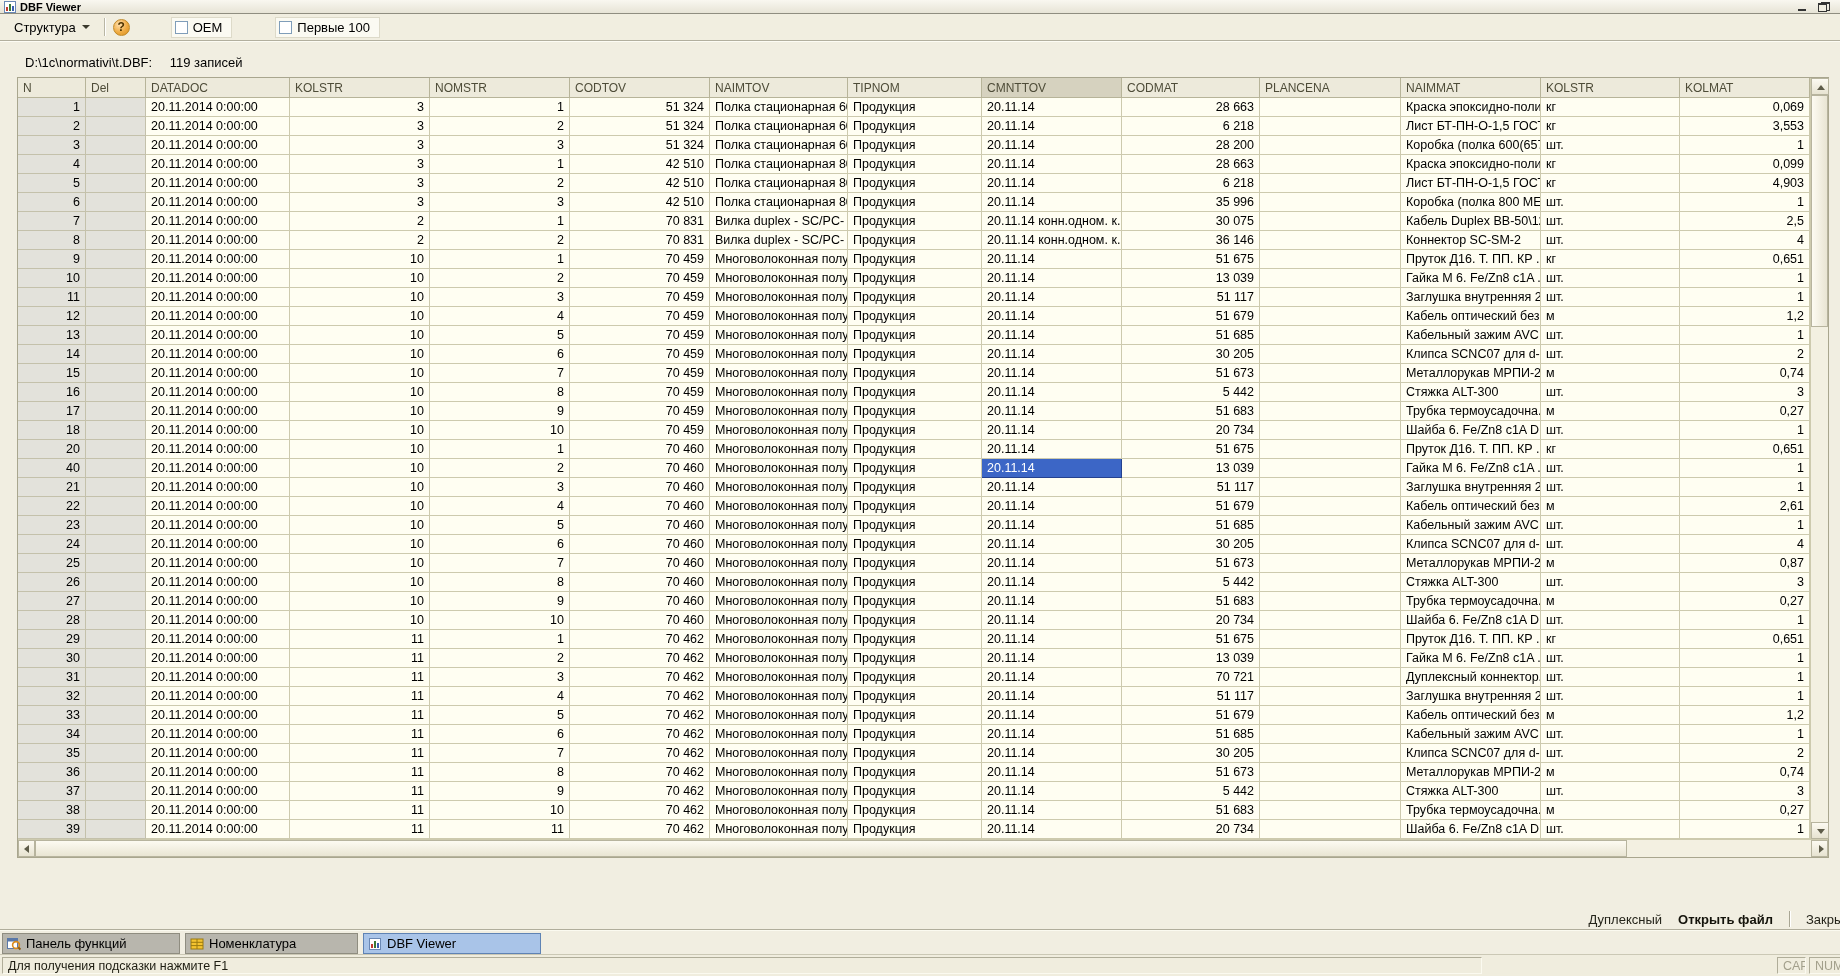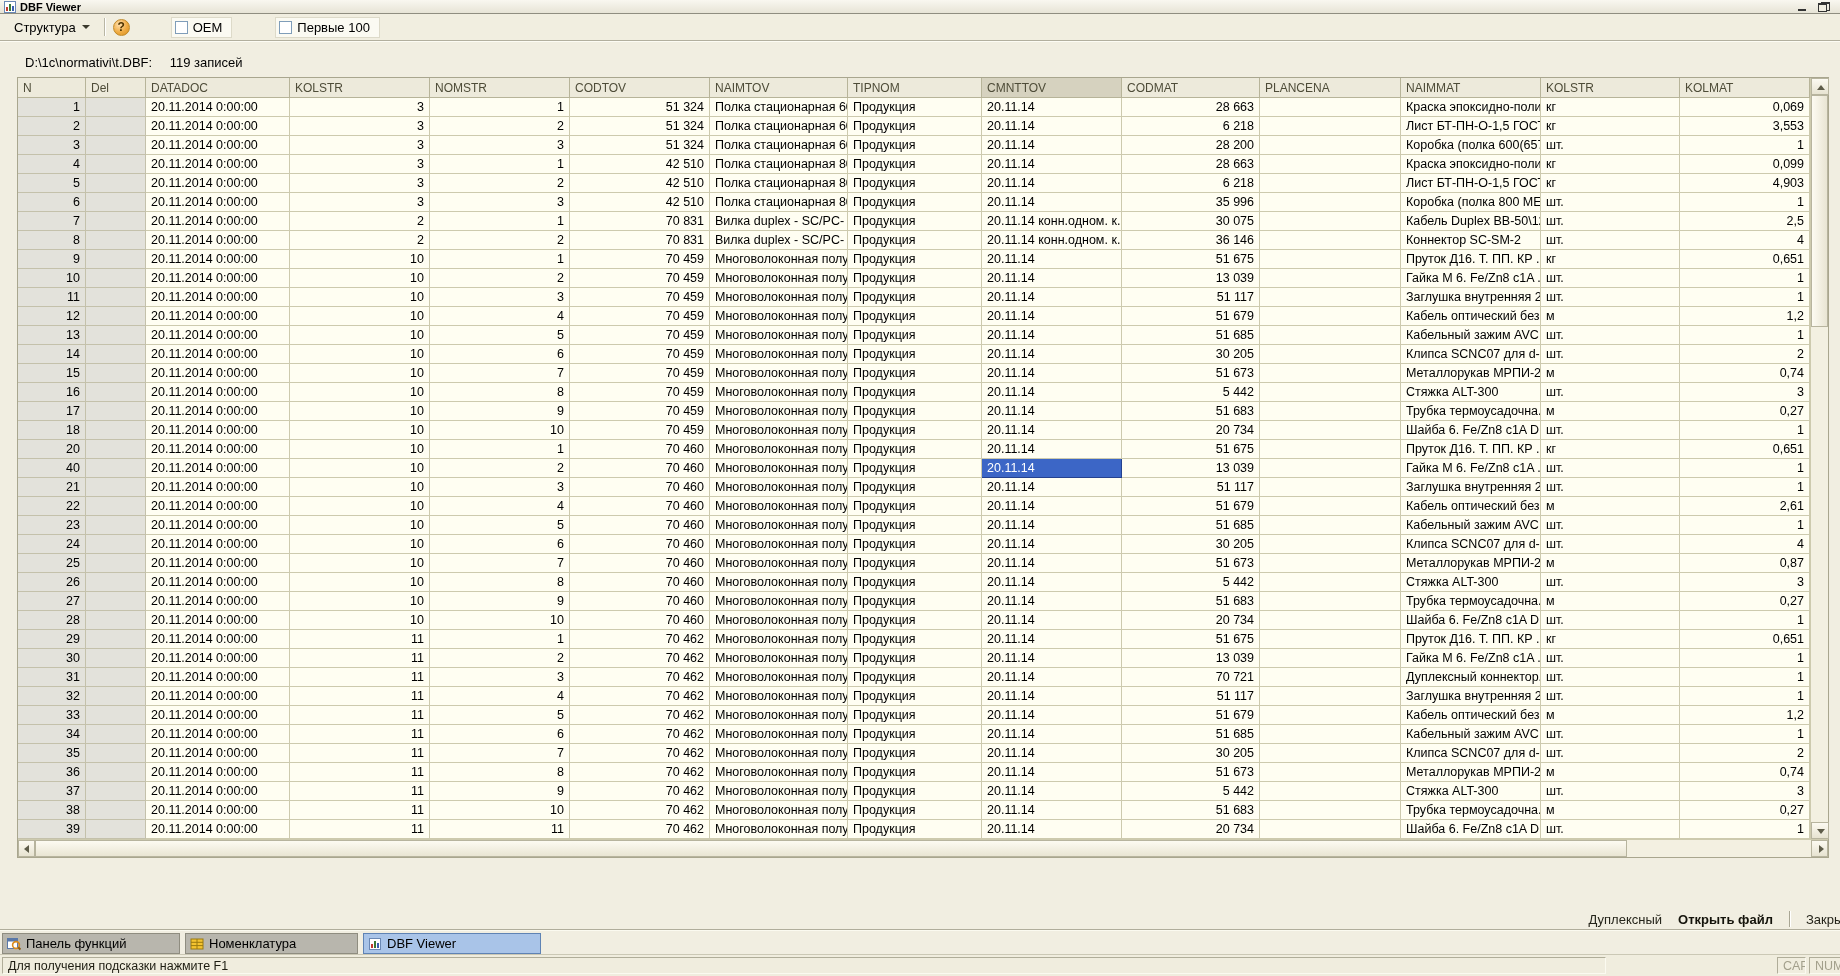--- a/index.html
+++ b/index.html
@@ -98,21 +98,21 @@
     padding:0 8px 0 4px;margin-right:5px;font-size:13px;
     background:#b8b6ad;border:1px solid #8f8d80;
   }
   .tab.active{background:#a9c4e8;border-color:#5f83b4;}
   .tab-w1{width:178px;}
   .tab-w2{width:173px;}
   .tab-w3{width:178px;}
   
   .statusbar{position:absolute;left:0;top:954px;width:100%;height:22px;background:#f0edde;border-top:1px solid #cbc8b5;box-sizing:border-box;}
   .spanel{position:absolute;top:2px;height:17px;box-sizing:border-box;border:1px solid;border-color:#b0ad99 #fbfaf0 #fbfaf0 #b0ad99;font-size:12.5px;padding:1px 5px 0;overflow:hidden;white-space:nowrap;}
-  .s-hint{left:2px;width:1604px;color:#1e1d12;}
+  .s-hint{left:2px;width:1480px;color:#1e1d12;}
   .s-cap{left:1777px;width:29px;color:#a29f8b;text-align:center;}
   .s-num{left:1809px;width:36px;color:#a29f8b;text-align:center;}
   
   .icn{display:inline-block;vertical-align:middle;}
 </style>
 </head>
 <body>
 
 <div class="titlebar">
   <svg class="icn" width="12" height="12" viewBox="0 0 12 12">

